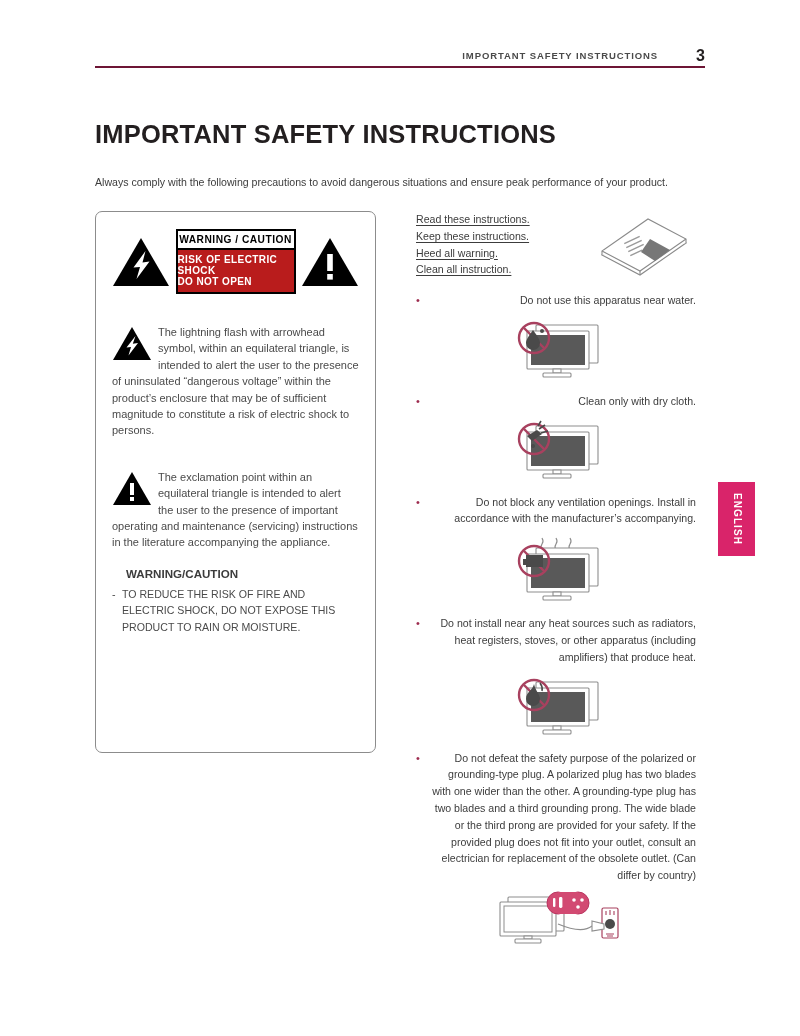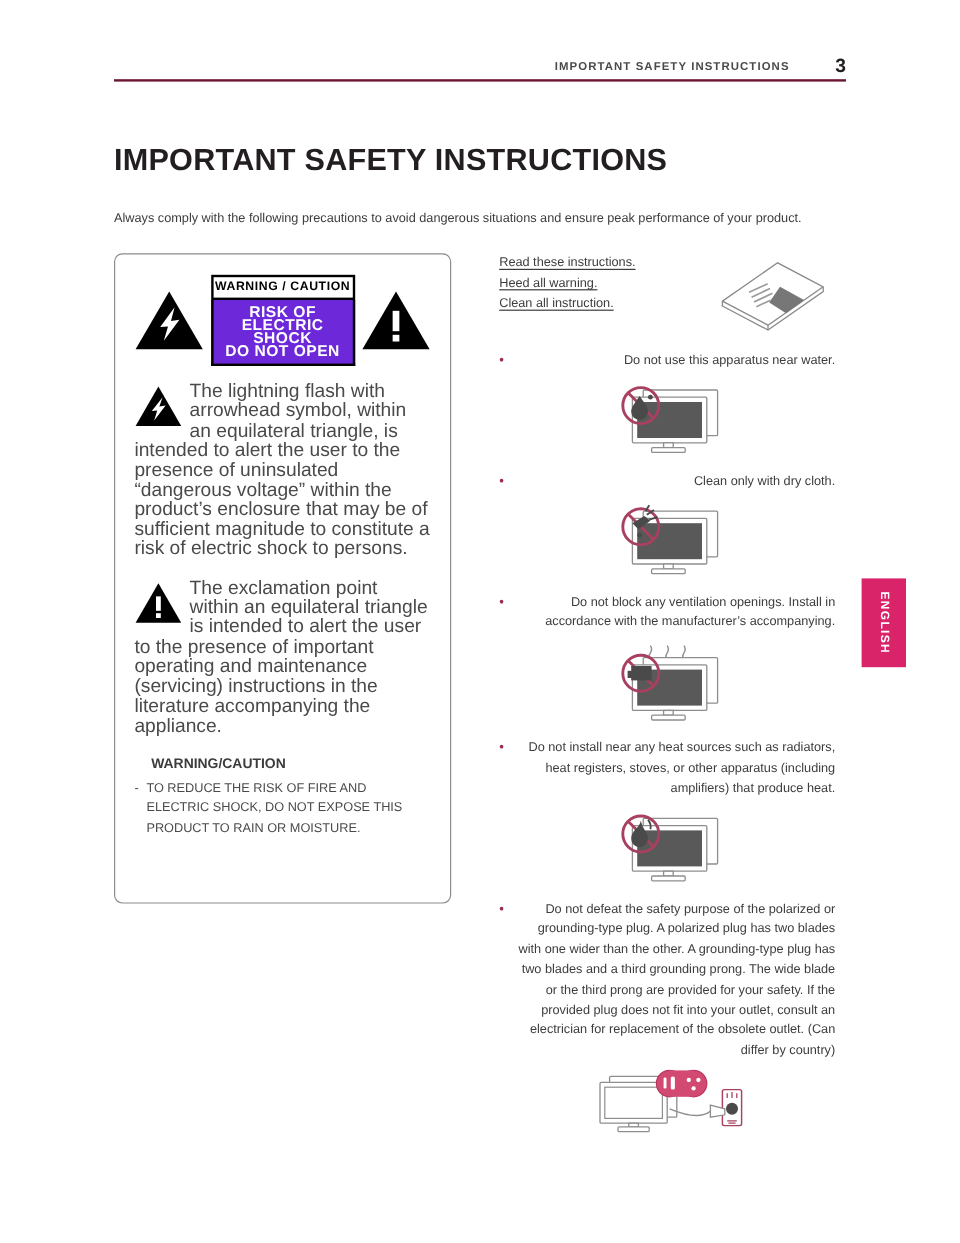--- a/index.html
+++ b/index.html
@@ -113,24 +113,24 @@
     border: 2.2px solid #000;
     text-align: center;
     font-size: 10.2px;
     font-weight: bold;
     letter-spacing: 0.5px;
     padding: 3px 0 3px 0;
     background: #fff;
     color: #000;
   }
   .warn-label-bot {
-    background: #6d28d9;
+    background: #b91c1c;
     color: #fff;
-    text-align: center;
-    font-size: 13px;
+    text-align: left;
+    font-size: 10px;
     font-weight: bold;
     letter-spacing: 0.4px;
     line-height: 11px;
     padding: 4px 0 5px 0;
     border: 2.2px solid #000;
     border-top: 0;
   }
 
   .warn-main {
     font-size: 10.8px;
@@ -145,23 +145,24 @@
     min-height: 44px;
     margin-bottom: 16px;
   }
   .note-icon {
     float: left;
     width: 40px;
     height: 35px;
     margin: 2px 6px 1px 0;
   }
   .note-text {
-    font-size: 16px;
+    font-size: 11px;
     line-height: 16.4px;
     color: #4a4a4a;
+    margin-top: 30px;
   }
   .note-block::after { content: ""; display: block; clear: both; }
 
   .warn-sub-title {
     font-size: 11.6px;
     font-weight: bold;
     color: #3c3c3c;
     margin: 16px 0 6px 14px;
   }
   .warn-dash-item {
@@ -312,20 +313,21 @@
     </div>
 
   </div>
 </div>
 
 <div class="col-right">
 
   <div class="read-block">
     <div class="read-list">
       <div><span>Read these instructions.</span></div>
+      <div><span>Keep these instructions.</span></div>
       <div><span>Heed all warning.</span></div>
       <div><span>Clean all instruction.</span></div>
     </div>
     <div class="manual-art">
       <svg width="100" height="66" viewBox="0 0 100 66">
         <g fill="none" stroke="#8a8a8a" stroke-width="1.1">
           <path d="M8 42 L46 62 L92 30 L54 10 Z" fill="#ffffff"></path>
           <path d="M8 42 L8 38 L54 6 L92 26 L92 30" fill="#ffffff"></path>
           <path d="M8 38 L46 58 L92 26" fill="#ffffff"></path>
           <path d="M46 58 L46 62"></path>

